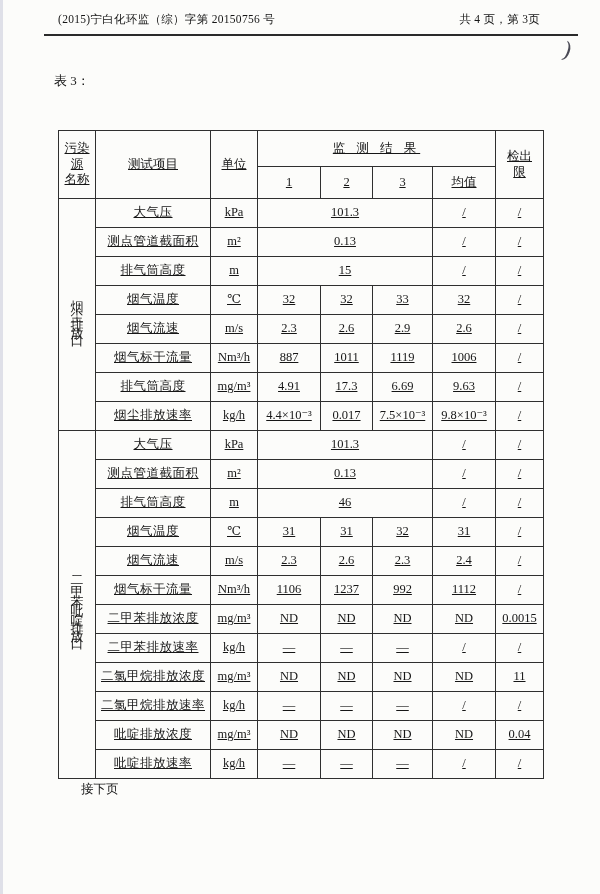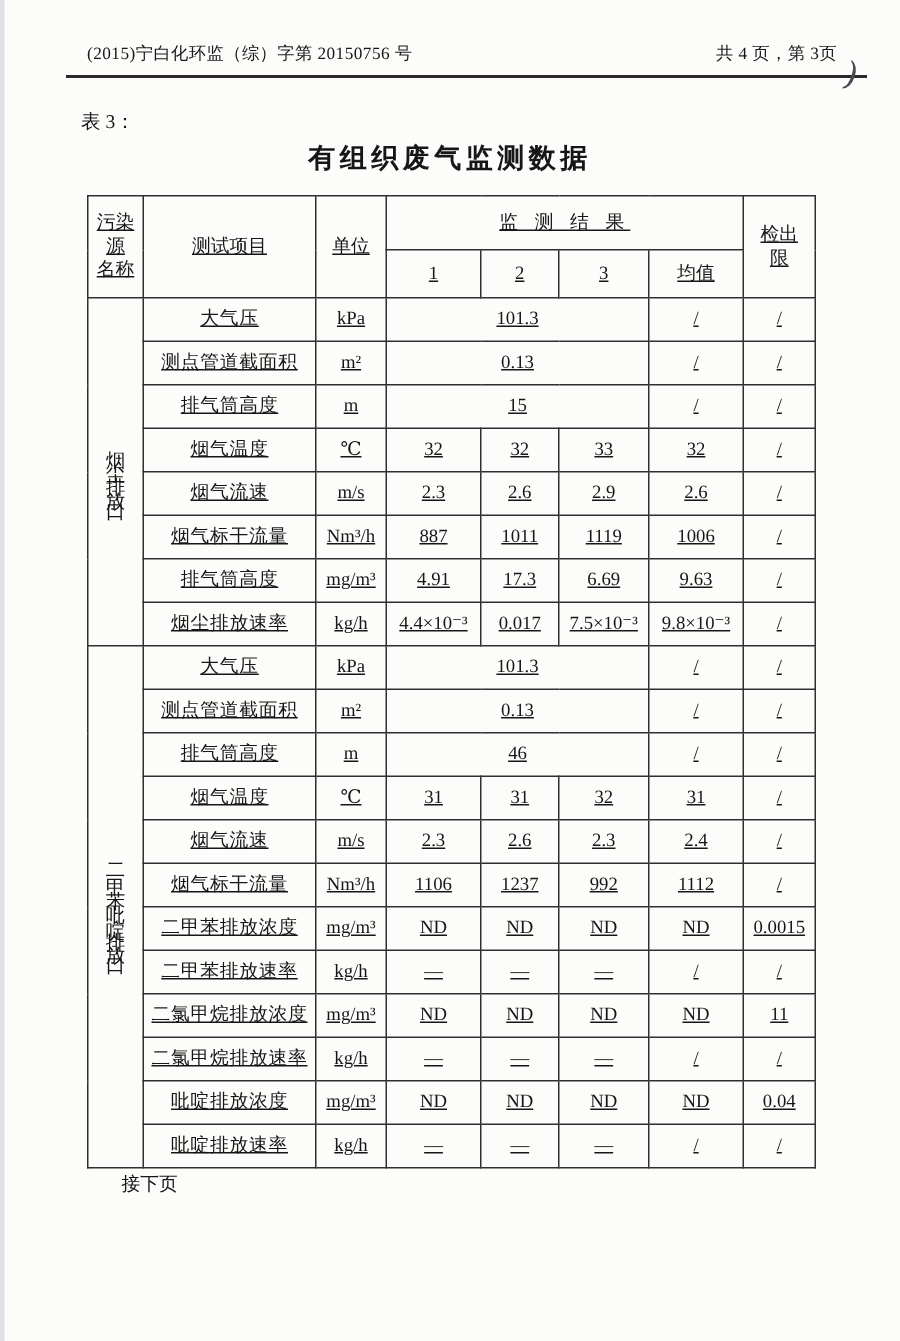--- a/index.html
+++ b/index.html
@@ -16,22 +16,22 @@
     position:absolute;left:0;top:0;width:3px;height:100%;
     background:#dfe0e8;
   }
   .doc-header{
     position:absolute;left:44px;top:8px;width:534px;
     border-bottom:2px solid #2a2a2a;
     padding:4px 0 7px 0;
     display:flex;justify-content:space-between;align-items:flex-end;
     font-size:11.5px;letter-spacing:0.3px;
   }
-  .doc-header .doc-number{margin-left:14px;margin-top:16px;}
-  .doc-header .page-info{margin-right:20px;}
+  .doc-header .doc-number{margin-left:14px;}
+  .doc-header .page-info{margin-right:38px;}
   .pen-mark{
     position:absolute;right:28px;top:38px;
     font-size:22px;color:#4a4a55;
     transform:rotate(18deg);
     font-family:"DejaVu Serif",serif;
   }
   .table-label{
     position:absolute;left:54px;top:72px;
     font-size:13px;
   }
@@ -81,21 +81,20 @@
   <div class="scan-edge"></div>
 
   <div class="doc-header">
     <span class="doc-number">(2015)宁白化环监（综）字第 20150756 号</span>
     <span class="page-info">共 4 页，第 3页</span>
   </div>
 
   <div class="pen-mark">)</div>
 
   <div class="table-label">表 3：</div>
-  <h1 class="title">有组织废气监测数据</h1>
 
   <table class="monitoring">
     <colgroup>
       <col style="width:37px">
       <col style="width:115px">
       <col style="width:47px">
       <col style="width:63px">
       <col style="width:52px">
       <col style="width:60px">
       <col style="width:63px">

